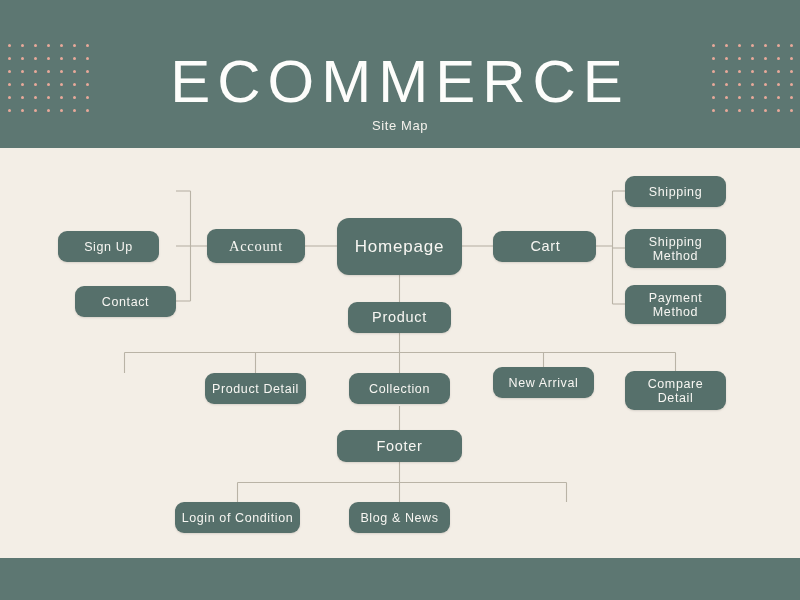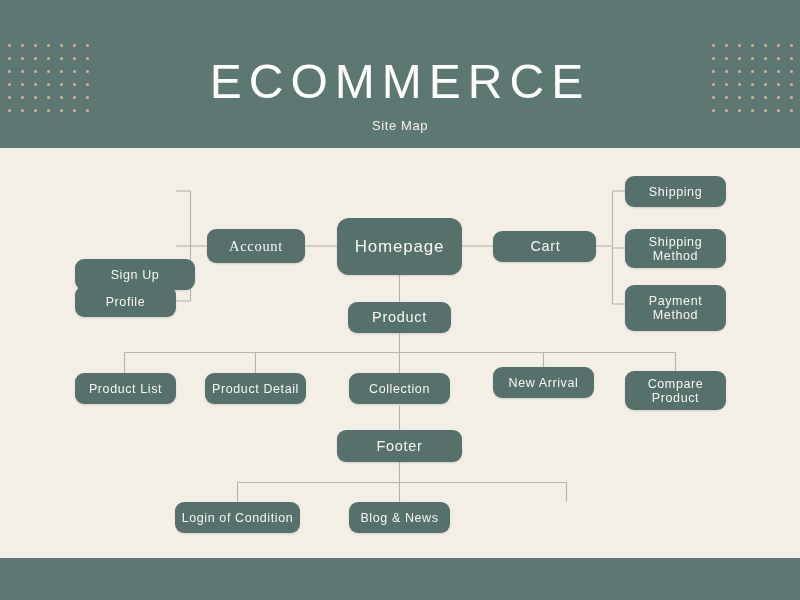--- a/index.html
+++ b/index.html
@@ -31,21 +31,21 @@
     background: #5d7772;
     box-sizing: border-box;
   }
   .header-title {
     position: absolute;
     left: 0;
     top: 54px;
     width: 800px;
     text-align: center;
     color: #fdfdfb;
-    font-size: 48px;
+    font-size: 60px;
     font-weight: 400;
     letter-spacing: 7px;
     line-height: 56px;
     white-space: nowrap;
   }
   .header-subtitle {
     position: absolute;
     left: 0;
     top: 116px;
     width: 800px;
@@ -254,43 +254,42 @@
 
     <line x1="399.5" y1="406" x2="399.5" y2="430"></line>
 
     <line x1="399.5" y1="462" x2="399.5" y2="482.5"></line>
     <line x1="237.5" y1="482.5" x2="566.5" y2="482.5"></line>
     <line x1="237.5" y1="482.5" x2="237.5" y2="502"></line>
     <line x1="399.5" y1="482.5" x2="399.5" y2="502"></line>
     <line x1="566.5" y1="482.5" x2="566.5" y2="502"></line>
   </svg>
 
-  <div class="node" style="left:75px;  top:231px; width:120px; height:31px;margin-top:28px;">Sign Up</div>
-  <div class="node" style="left:75px;  top:286px; width:101px; height:31px;">Profile</div>
+  <div class="node" style="left:58px;  top:231px; width:101px; height:31px;">Sign Up</div>
+  <div class="node" style="left:75px;  top:286px; width:101px; height:31px;">Contact</div>
 
   <div class="node mid" style="left:207px; top:229px; width:98px; height:34px;font-family:Liberation Serif, serif;">Account</div>
 
   <div class="node big" style="left:337px; top:218px; width:125px; height:57px;text-align:right;">Homepage</div>
 
   <div class="node mid" style="left:493px; top:231px; width:103px; height:31px;padding-left:8px;">Cart</div>
 
   <div class="node" style="left:625px; top:176px; width:101px; height:31px;">Shipping</div>
   <div class="node" style="left:625px; top:229px; width:101px; height:39px;">Shipping
 Method</div>
-  <div class="node" style="left:625px; top:285px; width:101px; height:46px;text-align:center;">Payment
+  <div class="node" style="left:625px; top:285px; width:101px; height:39px;text-align:center;">Payment
 Method</div>
 
   <div class="node mid" style="left:348px; top:302px; width:103px; height:31px;">Product</div>
 
-  <div class="node" style="left:75px;  top:373px; width:101px; height:31px;">Product List</div>
   <div class="node" style="left:349px; top:373px; width:101px; height:31px;">Collection</div>
   <div class="node" style="left:205px; top:373px; width:101px; height:31px;">Product Detail</div>
   <div class="node" style="left:493px; top:367px; width:101px; height:31px;">New Arrival</div>
   <div class="node" style="left:625px; top:371px; width:101px; height:39px;">Compare
-Product</div>
+Detail</div>
 
   <div class="node mid" style="left:337px; top:430px; width:125px; height:32px;">Footer</div>
 
   <div class="node" style="left:175px; top:502px; width:125px; height:31px;">Login of Condition</div>
   <div class="node" style="left:349px; top:502px; width:101px; height:31px;">Blog &amp; News</div>
 
   <div class="footer-bar"></div>
 </div>
 
 </body></html>

